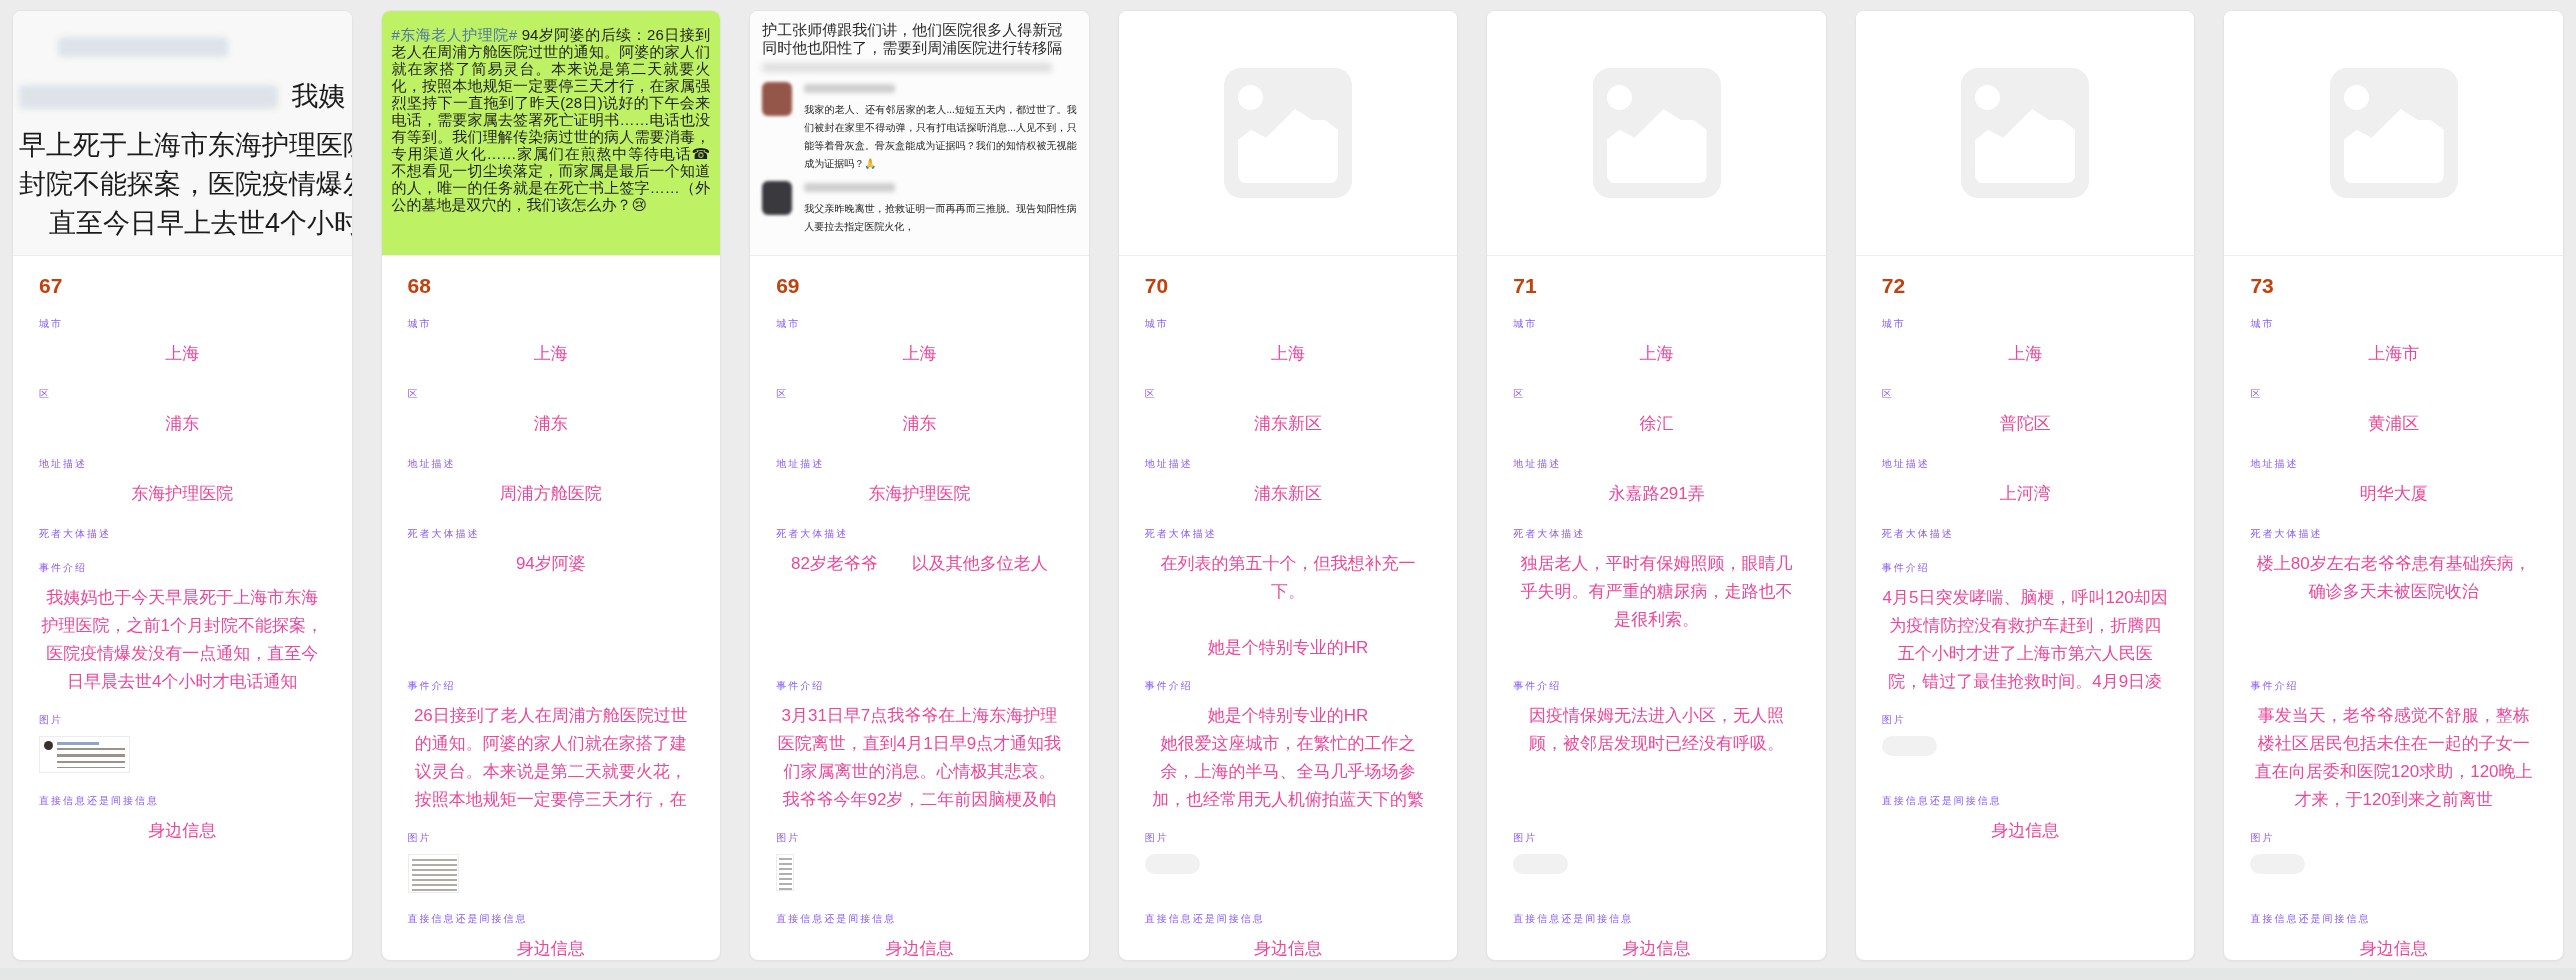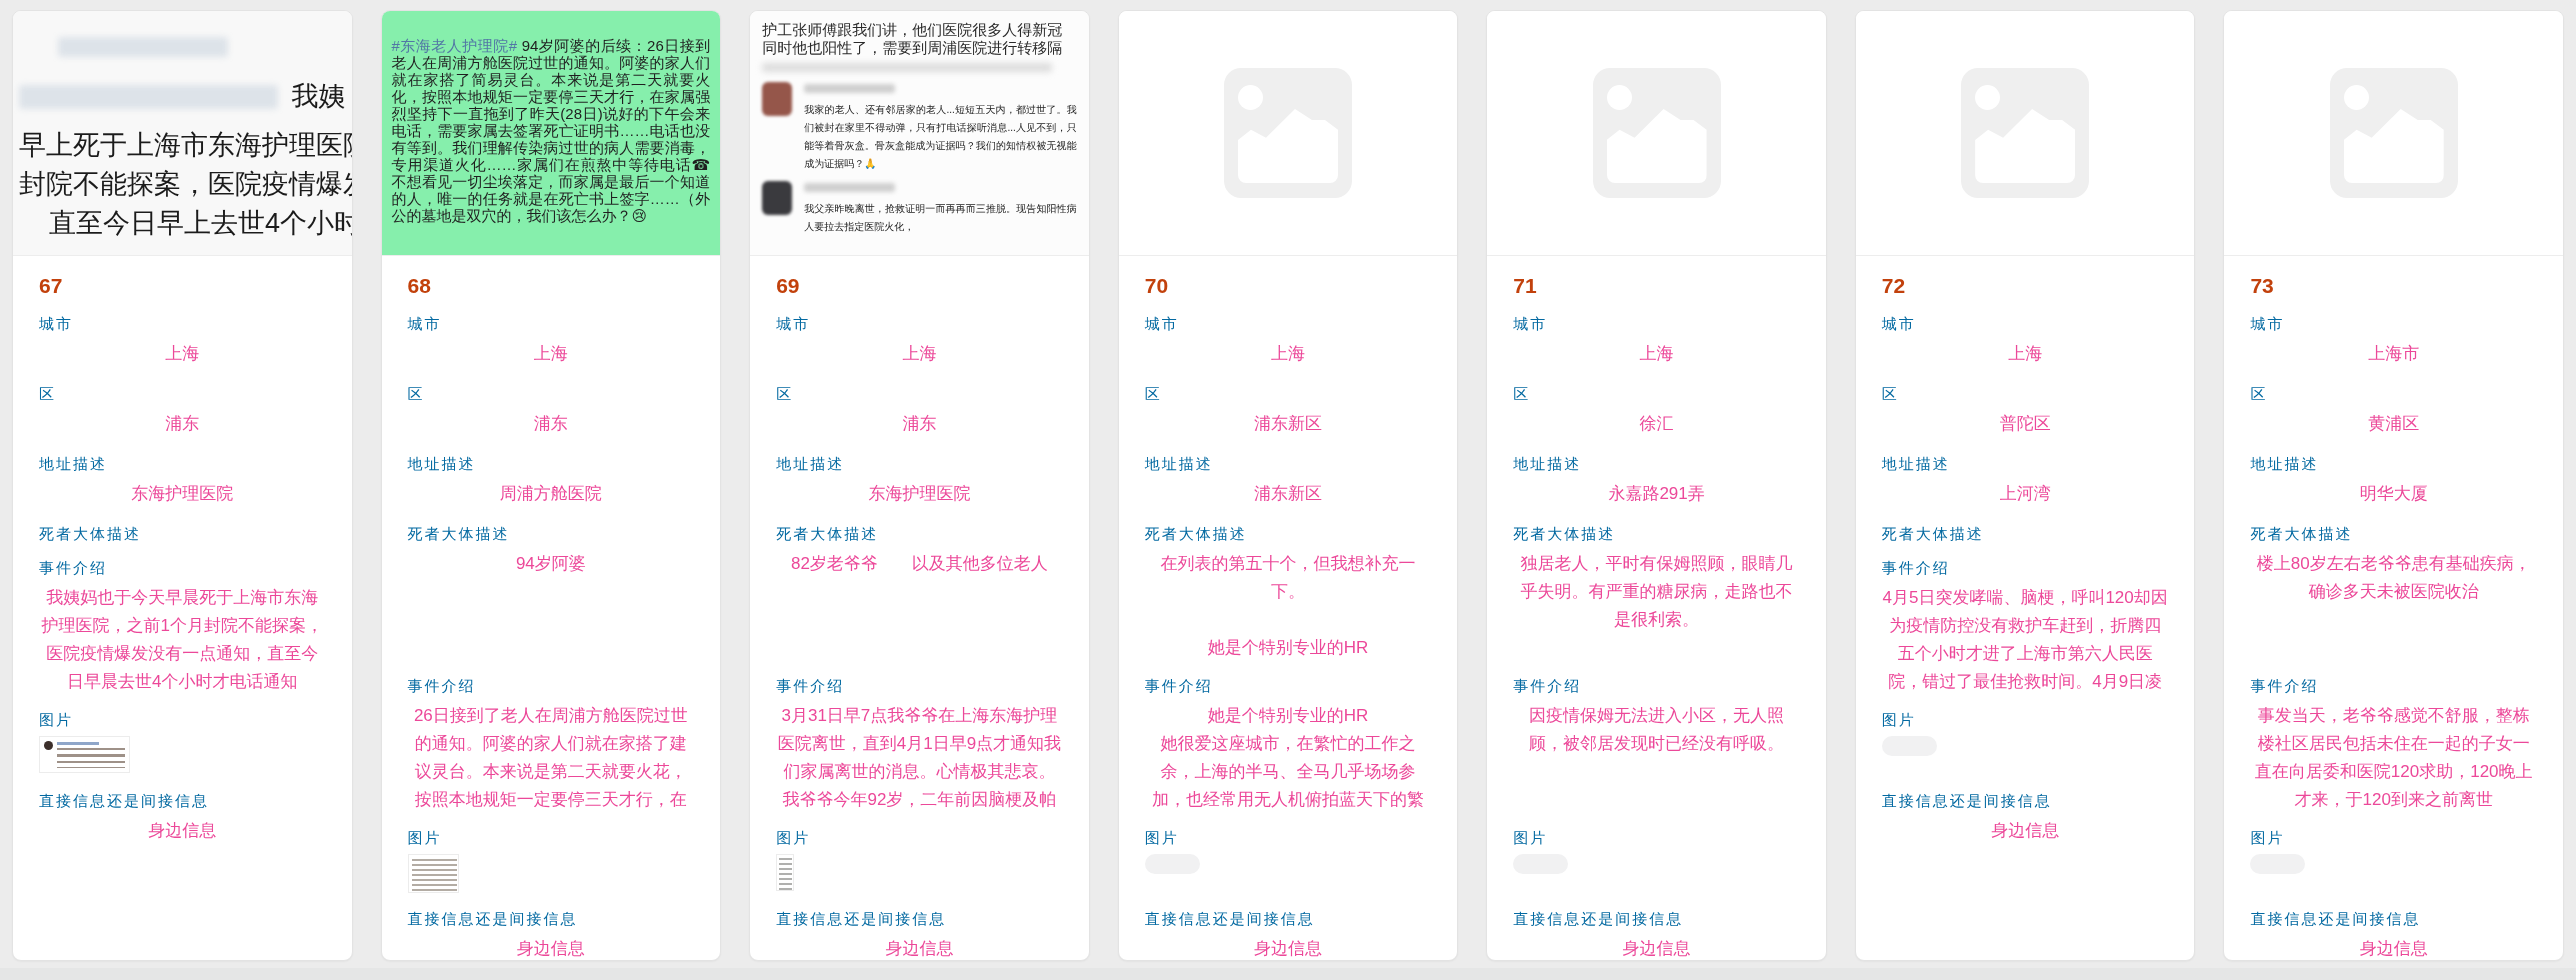--- a/index.html
+++ b/index.html
@@ -18,37 +18,37 @@
     display:flex; flex-direction:column;
     box-shadow:0 1px 2px rgba(0,0,0,.04);
   }
   .cover {
     height:245px; flex:none; overflow:hidden; position:relative;
     border-bottom:1px solid #ededed; background:#fbfbfb;
   }
   .content { flex:1; padding:10px 26px 12px 26px; }
   .num { font-size:21px; font-weight:700; color:#c2410c; margin-top:8px; }
   .lbl {
-    font-size:15px; color:#0369a1; letter-spacing:2px;
+    font-size:10px; color:#8b5cf6; letter-spacing:2px;
     margin:18px 0 8px 0; line-height:16px;
   }
   .val { font-size:17px; color:#ec4899; line-height:28px; min-height:28px;text-align:center; }
   .val.multi { height:110px; overflow:hidden; white-space:pre-line; }
 
   
   .cover-chat { background:#f8f8f8; padding:18px 6px 16px 6px; }
   .blur-bar { background:#dde3e9; border-radius:4px; filter:blur(3px); height:20px; }
   .bb1 { width:52%; margin:8px 0 20px 12%; }
   .blur-row { display:flex; align-items:center; margin-bottom:10px; }
   .bb2 { flex:1; height:24px; margin-right:14px; }
   .chat-line { font-size:27px; line-height:39px; color:#1b1b1b; font-weight:500; white-space:nowrap; }
   .chat-line.indent { padding-left:30px; }
 
   
-  .cover-post { padding:26px 10px; background:#86efac; }
+  .cover-post { padding:15px 10px; background:#bef264; }
   .post-text { font-size:15px; line-height:17px; color:#1f1f1f; font-weight:500; text-align:justify; }
   .hash { color:#5277a5; }
 
   
   .cover-cmts { padding:10px 12px; background:#fcfcfc; }
   .cmt-head { font-size:15px; line-height:18px; color:#2a2a2a; font-weight:500; height:36px; overflow:hidden; }
   .fade-bar { height:9px; width:92%; background:#dcdcdc; border-radius:3px; filter:blur(3px); margin:6px 0 10px 0; }
   .cmt { display:flex; margin-top:8px; }
   .avatar { width:30px; height:34px; border-radius:6px; flex:none; filter:blur(1.5px); }
   .av1 { background:#95564a; }

